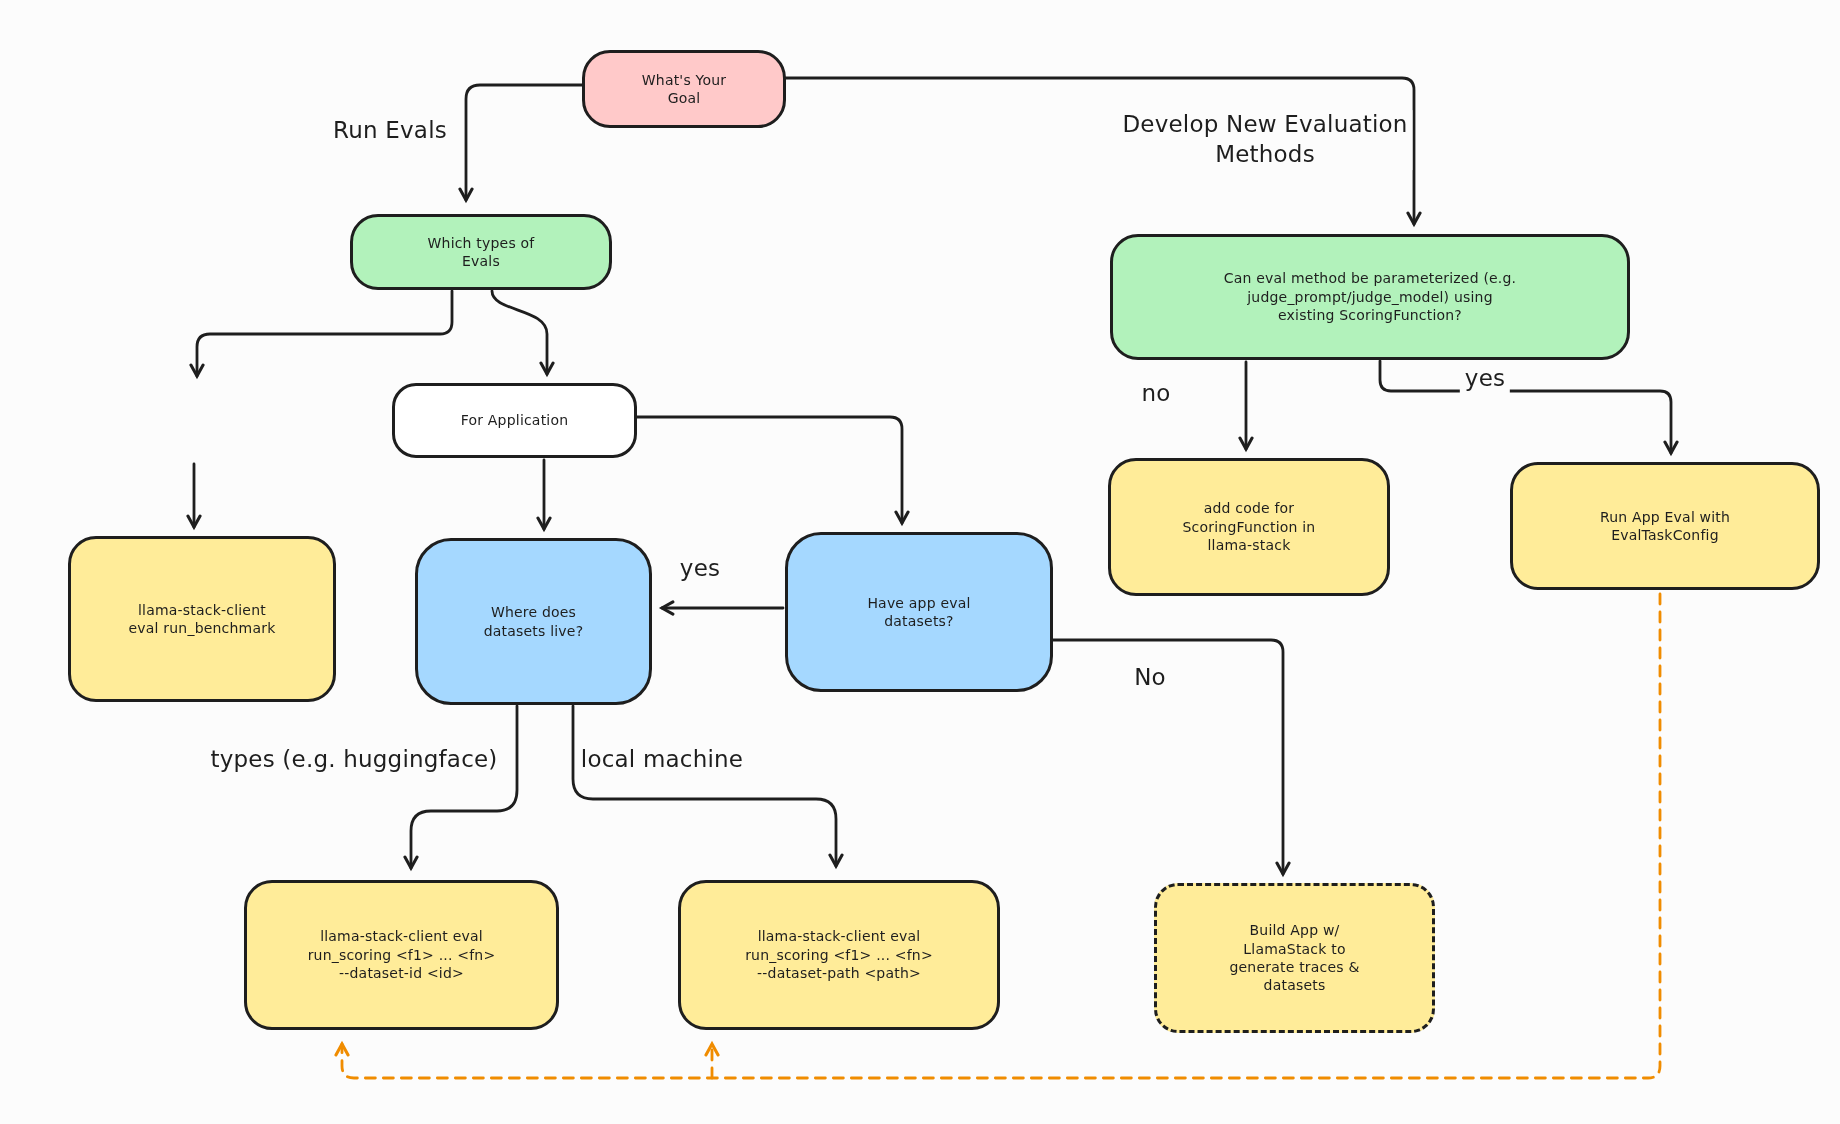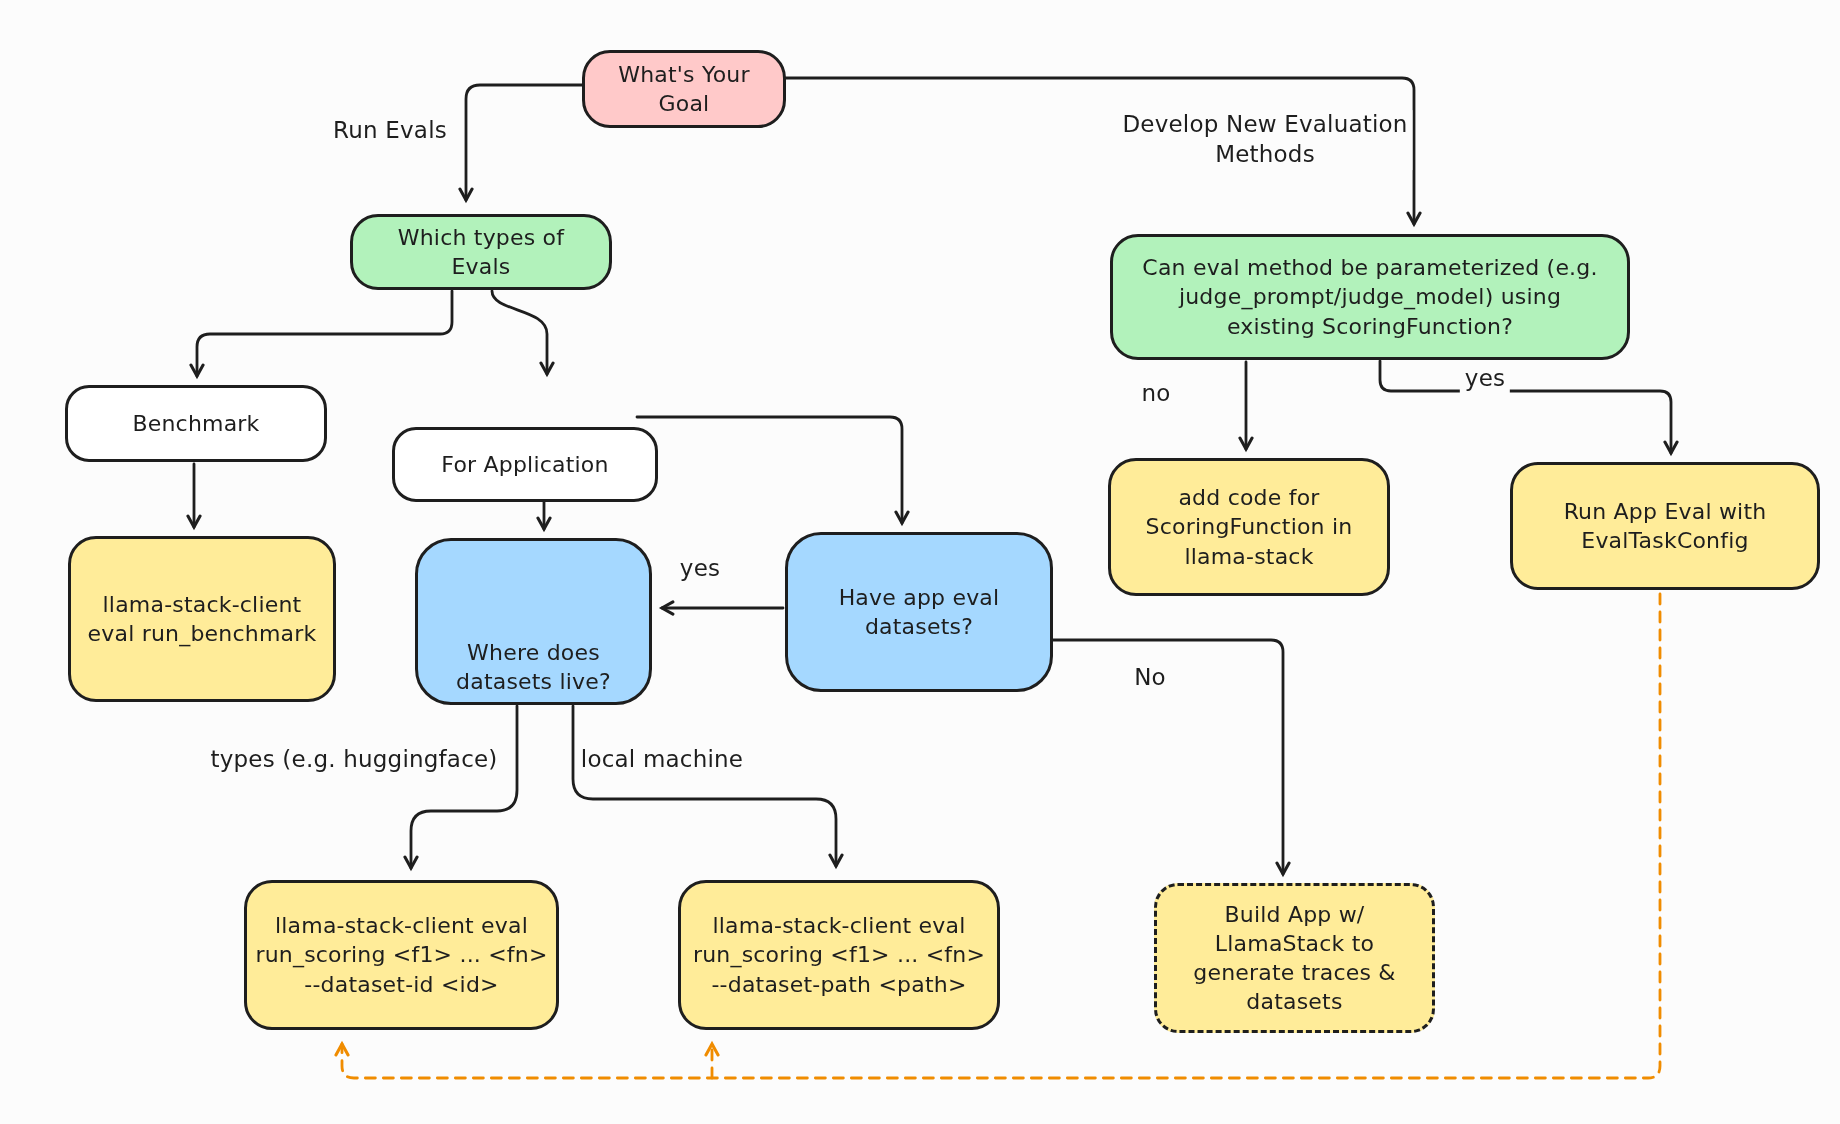--- a/index.html
+++ b/index.html
@@ -9,34 +9,34 @@
   html,body{margin:0;padding:0;background:var(--bg);}
   .canvas{
     position:relative; width:1840px; height:1124px; background:var(--bg);
     font-family:"DejaVu Sans","Liberation Sans",sans-serif; color:var(--ink);
     overflow:hidden; letter-spacing:.2px;
   }
   .edges{position:absolute;left:0;top:0;width:1840px;height:1124px;}
   .node{
     position:absolute; display:flex; align-items:center; justify-content:center;
     text-align:center; border:3px solid var(--ink); border-radius:28px;
-    font-size:22px; line-height:1.32; box-sizing:border-box; padding:6px;
+    font-size:14px; line-height:1.32; box-sizing:border-box; padding:6px;
   }
   .node span{white-space:pre-line;}
   .elabel{
     position:absolute; transform:translate(-50%,-50%); font-size:23px;
     background:var(--bg); padding:0 5px; white-space:pre-line; text-align:center;
     line-height:1.3;
   }
   #n-goal{left:582px;top:50px;width:204px;height:78px;background:var(--pink);}
   #n-which{left:350px;top:214px;width:262px;height:76px;background:var(--green);}
   #n-bench{left:65px;top:385px;width:262px;height:77px;background:#fff;border-radius:24px;}
-  #n-forapp{left:392px;top:383px;width:266px;height:75px;background:#fff;border-radius:24px;margin-top:44px;}
+  #n-forapp{left:392px;top:383px;width:245px;height:75px;background:#fff;border-radius:24px;}
   #n-runbench{left:68px;top:536px;width:268px;height:166px;background:var(--yellow);}
-  #n-where{left:415px;top:538px;width:237px;height:167px;background:var(--blue);border-radius:36px;align-items:flex-end;}
+  #n-where{left:415px;top:538px;width:237px;height:167px;background:var(--blue);border-radius:36px;}
   #n-have{left:785px;top:532px;width:268px;height:160px;background:var(--blue);border-radius:36px;}
   #n-param{left:1110px;top:234px;width:520px;height:126px;background:var(--green);}
   #n-addcode{left:1108px;top:458px;width:282px;height:138px;background:var(--yellow);}
   #n-runapp{left:1510px;top:462px;width:310px;height:128px;background:var(--yellow);}
   #n-scoreid{left:244px;top:880px;width:315px;height:150px;background:var(--yellow);}
   #n-scorepath{left:678px;top:880px;width:322px;height:150px;background:var(--yellow);}
   #n-buildapp{left:1145px;top:883px;width:281px;height:150px;background:var(--yellow);border-style:dashed;border-radius:24px;margin-left:9px;}
   #l-runevals{left:390px;top:131px;}
   #l-develop{left:1265px;top:140px;}
   #l-no-r{left:1156px;top:394px;}
@@ -81,23 +81,20 @@
     </g>
   </svg>
 
   <div class="node" id="n-goal">
     <span>What's Your
 Goal</span>
   </div>
   <div class="node" id="n-which">
     <span>Which types of
 Evals</span>
-  </div>
-  <div class="node" id="n-bench">
-    <span>Benchmark</span>
   </div>
   <div class="node" id="n-forapp">
     <span>For Application</span>
   </div>
   <div class="node" id="n-runbench">
     <span>llama-stack-client
 eval run_benchmark</span>
   </div>
   <div class="node" id="n-where">
     <span>Where does

